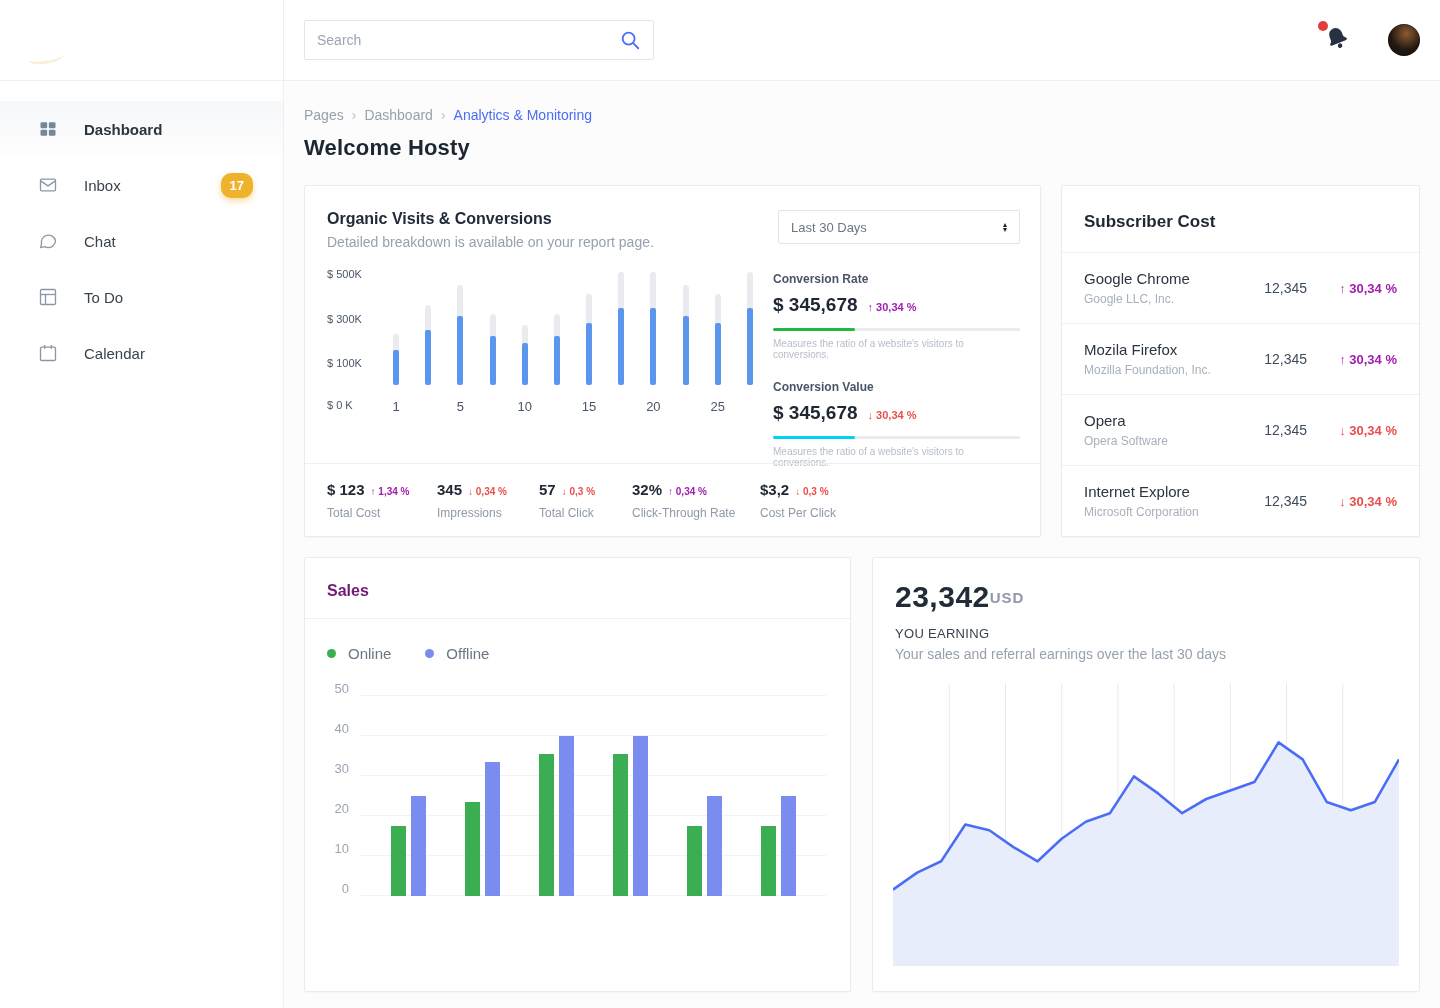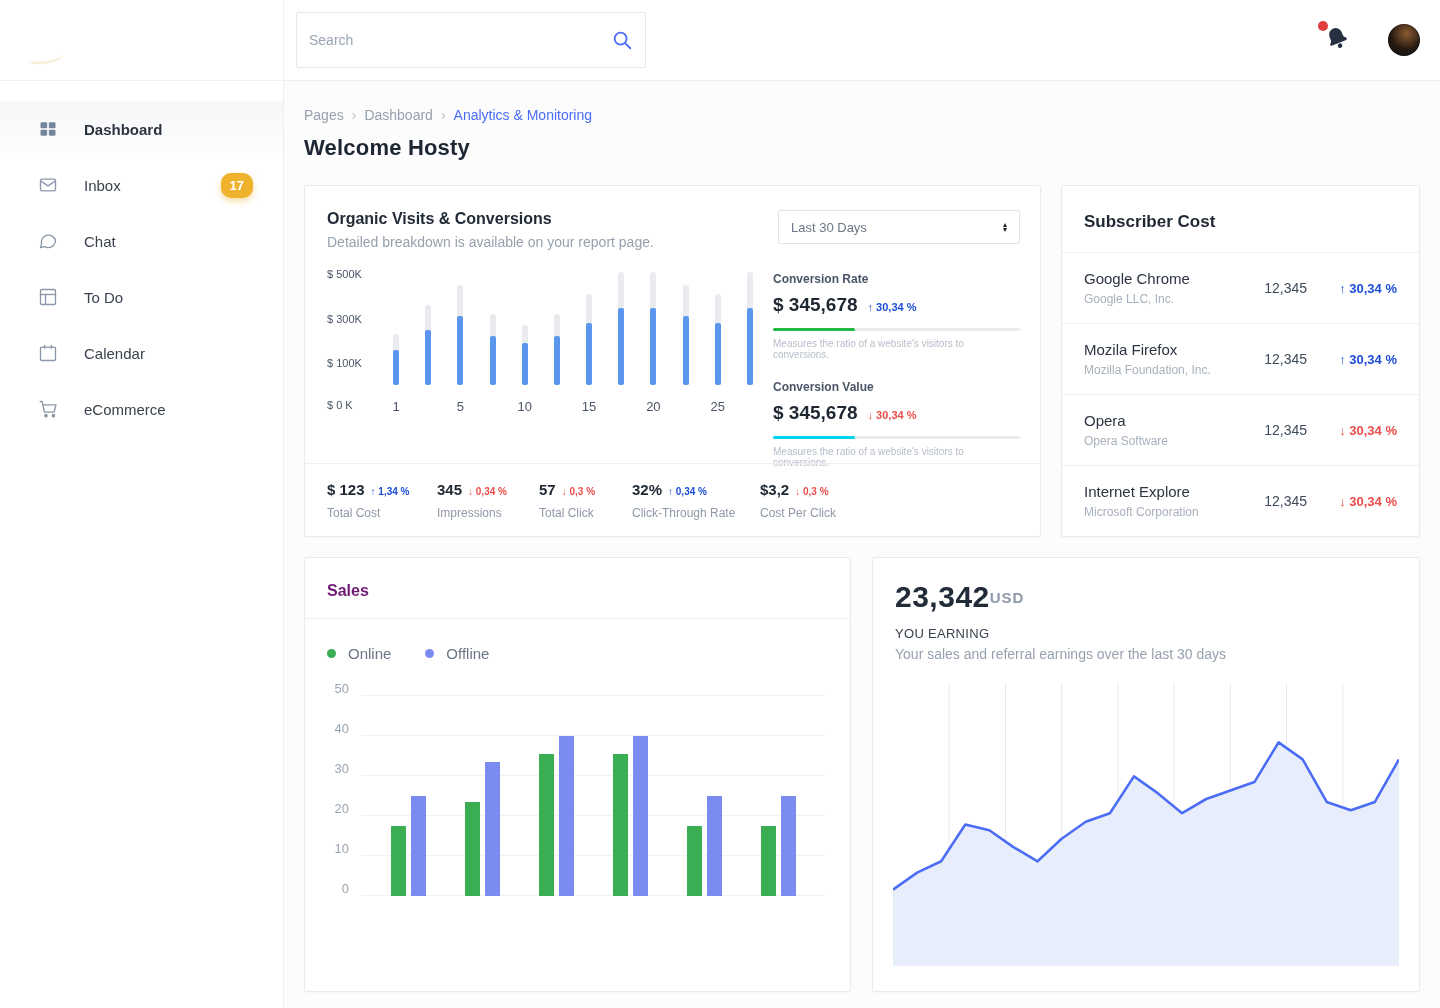--- a/index.html
+++ b/index.html
@@ -3,21 +3,21 @@
 <meta charset="utf-8">
 <style>
   * { margin:0; padding:0; box-sizing:border-box; }
   html,body { width:1440px; height:1008px; }
   body { font-family:"Liberation Sans", sans-serif; background:#fcfcfd; color:#39424e; overflow:hidden; }
 
   
   .topbar { position:absolute; top:0; left:0; width:1440px; height:81px; background:#fff; border-bottom:1px solid #edeff2; z-index:5; display:flex; align-items:center; }
   .logo-area { width:284px; height:80px; border-right:1px solid #edeff2; position:relative; flex:none; }
   .logo-swoosh { position:absolute; left:28px; top:50px; width:36px; height:14px; border-bottom:3px solid #f4e9c8; border-radius:0 0 60% 40%; transform:rotate(-6deg); opacity:.7; }
-  .search-wrap { margin-left:12px; width:350px; height:56px; border:1px solid #e3e7ea; border-radius:2px; background:#fff; display:flex; align-items:center; padding:0 12px; }
+  .search-wrap { margin-left:20px; width:350px; height:40px; border:1px solid #e3e7ea; border-radius:2px; background:#fff; display:flex; align-items:center; padding:0 12px; }
   .search-wrap input { flex:1; border:0; outline:none; font-size:14px; color:#39424e; font-family:inherit; background:transparent; }
   .search-wrap input::placeholder { color:#9aa5b1; }
   .topbar-right { margin-left:auto; display:flex; align-items:center; gap:34px; padding-right:20px; }
   .bell { position:relative; width:30px; height:30px; cursor:pointer; }
   .bell svg { transform:rotate(-22deg); }
   .bell .dot { position:absolute; left:-6px; top:-4px; width:10px; height:10px; border-radius:50%; background:#e03e3e; }
   .avatar { width:32px; height:32px; border-radius:50%; background:radial-gradient(circle at 58% 30%, #8a5a33 0%, #5c3c22 26%, #23180f 55%, #0d141d 100%); box-shadow:inset 0 0 0 1px rgba(0,0,0,.2); cursor:pointer; }
 
   
   .sidebar { position:absolute; top:81px; left:0; bottom:0; width:284px; background:#fff; border-right:1px solid #edeff2; padding-top:20px; }
@@ -56,21 +56,21 @@
   .org-ylab { position:absolute; right:100%; margin-right:14px; white-space:nowrap; font-size:11px; color:#4a5568; width:46px; text-align:left; left:-60px; }
   .org-xlabels { display:flex; justify-content:space-between; margin-left:60px; padding:0 6px; margin-top:14px; }
   .org-xslot { width:6px; position:relative; height:15px; }
   .org-xslot span { position:absolute; left:50%; transform:translateX(-50%); font-size:13px; color:#4a5568; white-space:nowrap; }
   .org-metrics { flex:1; padding-left:14px; padding-top:2px; }
   .metric { margin-bottom:20px; }
   .metric-label { font-size:12px; font-weight:bold; color:#4a5568; }
   .metric-valrow { display:flex; align-items:baseline; gap:10px; margin-top:8px; }
   .metric-value { font-size:19px; font-weight:bold; color:#1f2733; }
   .metric-delta { font-size:11px; font-weight:bold; }
-  .up { color:#1d4ed8; } .down { color:#eb4d4b; }
+  .up { color:#a21caf; } .down { color:#eb4d4b; }
   .metric-track { height:3px; background:#e9ecef; margin-top:12px; border-radius:2px; position:relative; }
   .metric-fill { position:absolute; left:0; top:0; bottom:0; border-radius:2px; }
   .metric-caption { font-size:10px; color:#b6bdc9; margin-top:7px; }
   .org-stats { position:absolute; left:0; right:0; bottom:0; height:73px; border-top:1px solid #edeff2; display:flex; align-items:center; padding:0 22px; }
   .stat { }
   .stat:nth-child(1){width:110px} .stat:nth-child(2){width:102px} .stat:nth-child(3){width:93px} .stat:nth-child(4){width:128px} .stat:nth-child(5){flex:1}
   .stat-valrow { display:flex; align-items:baseline; gap:6px; }
   .stat-value { font-size:15px; font-weight:bold; color:#1f2733; }
   .stat-delta { font-size:10px; font-weight:bold; }
   .stat-label { font-size:12px; color:#8f99a8; margin-top:8px; }
@@ -168,28 +168,20 @@
           </svg></span>
         <span>To Do</span>
       </div>
       <div class="side-item">
         <span class="ic"><svg width="20" height="20" viewBox="0 0 24 24" fill="none" stroke="#8b97a7" stroke-width="1.6">
             <rect x="3" y="5" width="18" height="16" rx="1.5"></rect>
             <line x1="8" y1="2.5" x2="8" y2="7"></line>
             <line x1="16" y1="2.5" x2="16" y2="7"></line>
           </svg></span>
         <span>Calendar</span>
-      </div>
-      <div class="side-item">
-        <span class="ic"><svg width="20" height="20" viewBox="0 0 24 24" fill="none" stroke="#8b97a7" stroke-width="1.6" stroke-linejoin="round">
-            <circle cx="9.5" cy="20" r="1.4" fill="#8b97a7"></circle>
-            <circle cx="18.5" cy="20" r="1.4" fill="#8b97a7"></circle>
-            <path d="M2 3h3l2.4 11.4a1.8 1.8 0 0 0 1.8 1.4h8.7a1.8 1.8 0 0 0 1.8-1.4L21.5 7H6"></path>
-          </svg></span>
-        <span>eCommerce</span>
       </div>
     </div>
 </nav>
 
 <div class="main">
 
   <div class="breadcrumb">
     <span class="crumb">Pages</span>
     <span class="sep">›</span>
     <span class="crumb">Dashboard</span>

